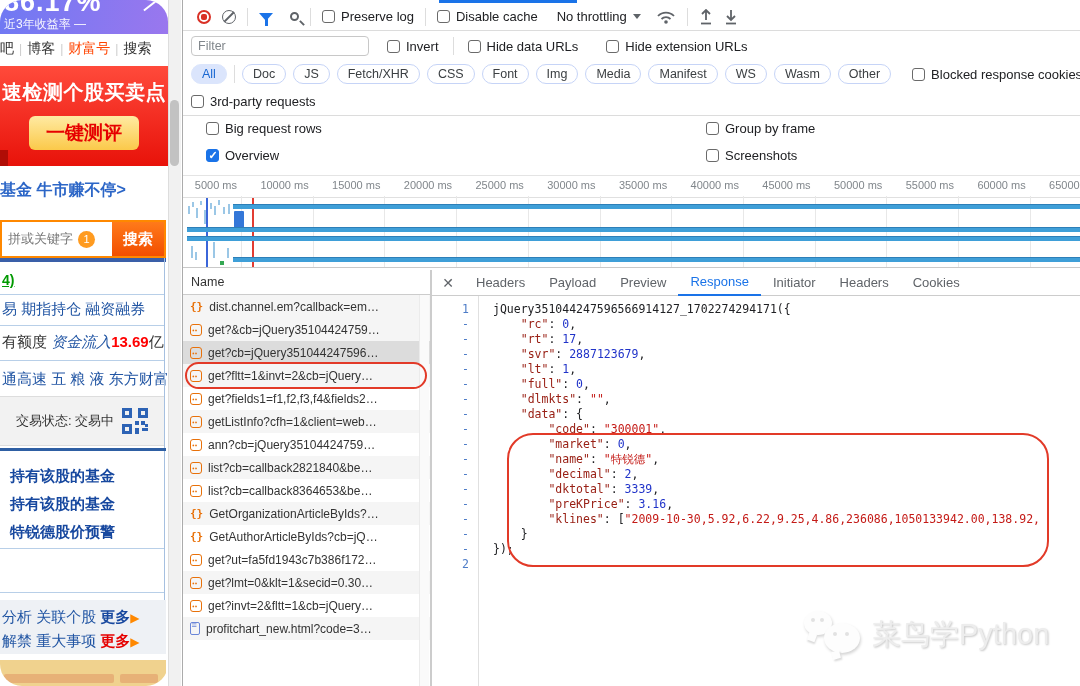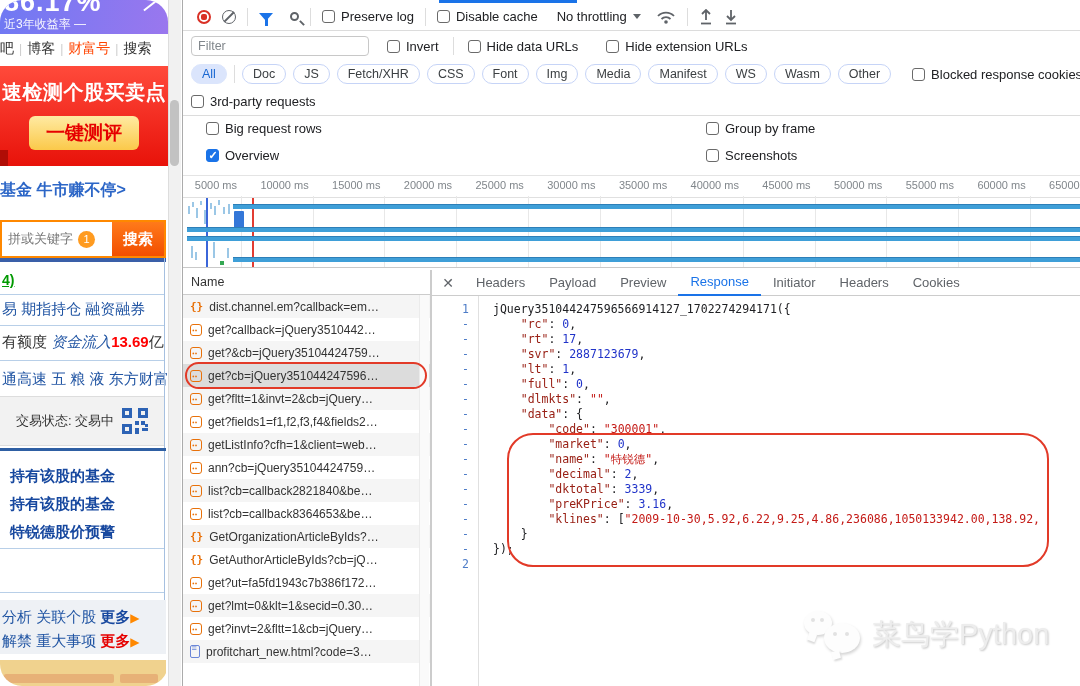--- a/index.html
+++ b/index.html
@@ -384,24 +384,20 @@
     </div>
 
     <div id="main">
       <div id="names">
         <div id="names-header">Name</div>
         <div id="req-rows">
             <div class="req-row odd">
               <span class="icon-json">{}</span>
               <span>dist.channel.em?callback=em…</span>
             </div>
-            <div class="req-row">
-              <span class="icon-xhr"></span>
-              <span>get?callback=jQuery3510442…</span>
-            </div>
             <div class="req-row odd">
               <span class="icon-xhr"></span>
               <span>get?&amp;cb=jQuery35104424759…</span>
             </div>
             <div class="req-row sel">
               <span class="icon-xhr"></span>
               <span>get?cb=jQuery351044247596…</span>
             </div>
             <div class="req-row odd">
               <span class="icon-xhr"></span>

